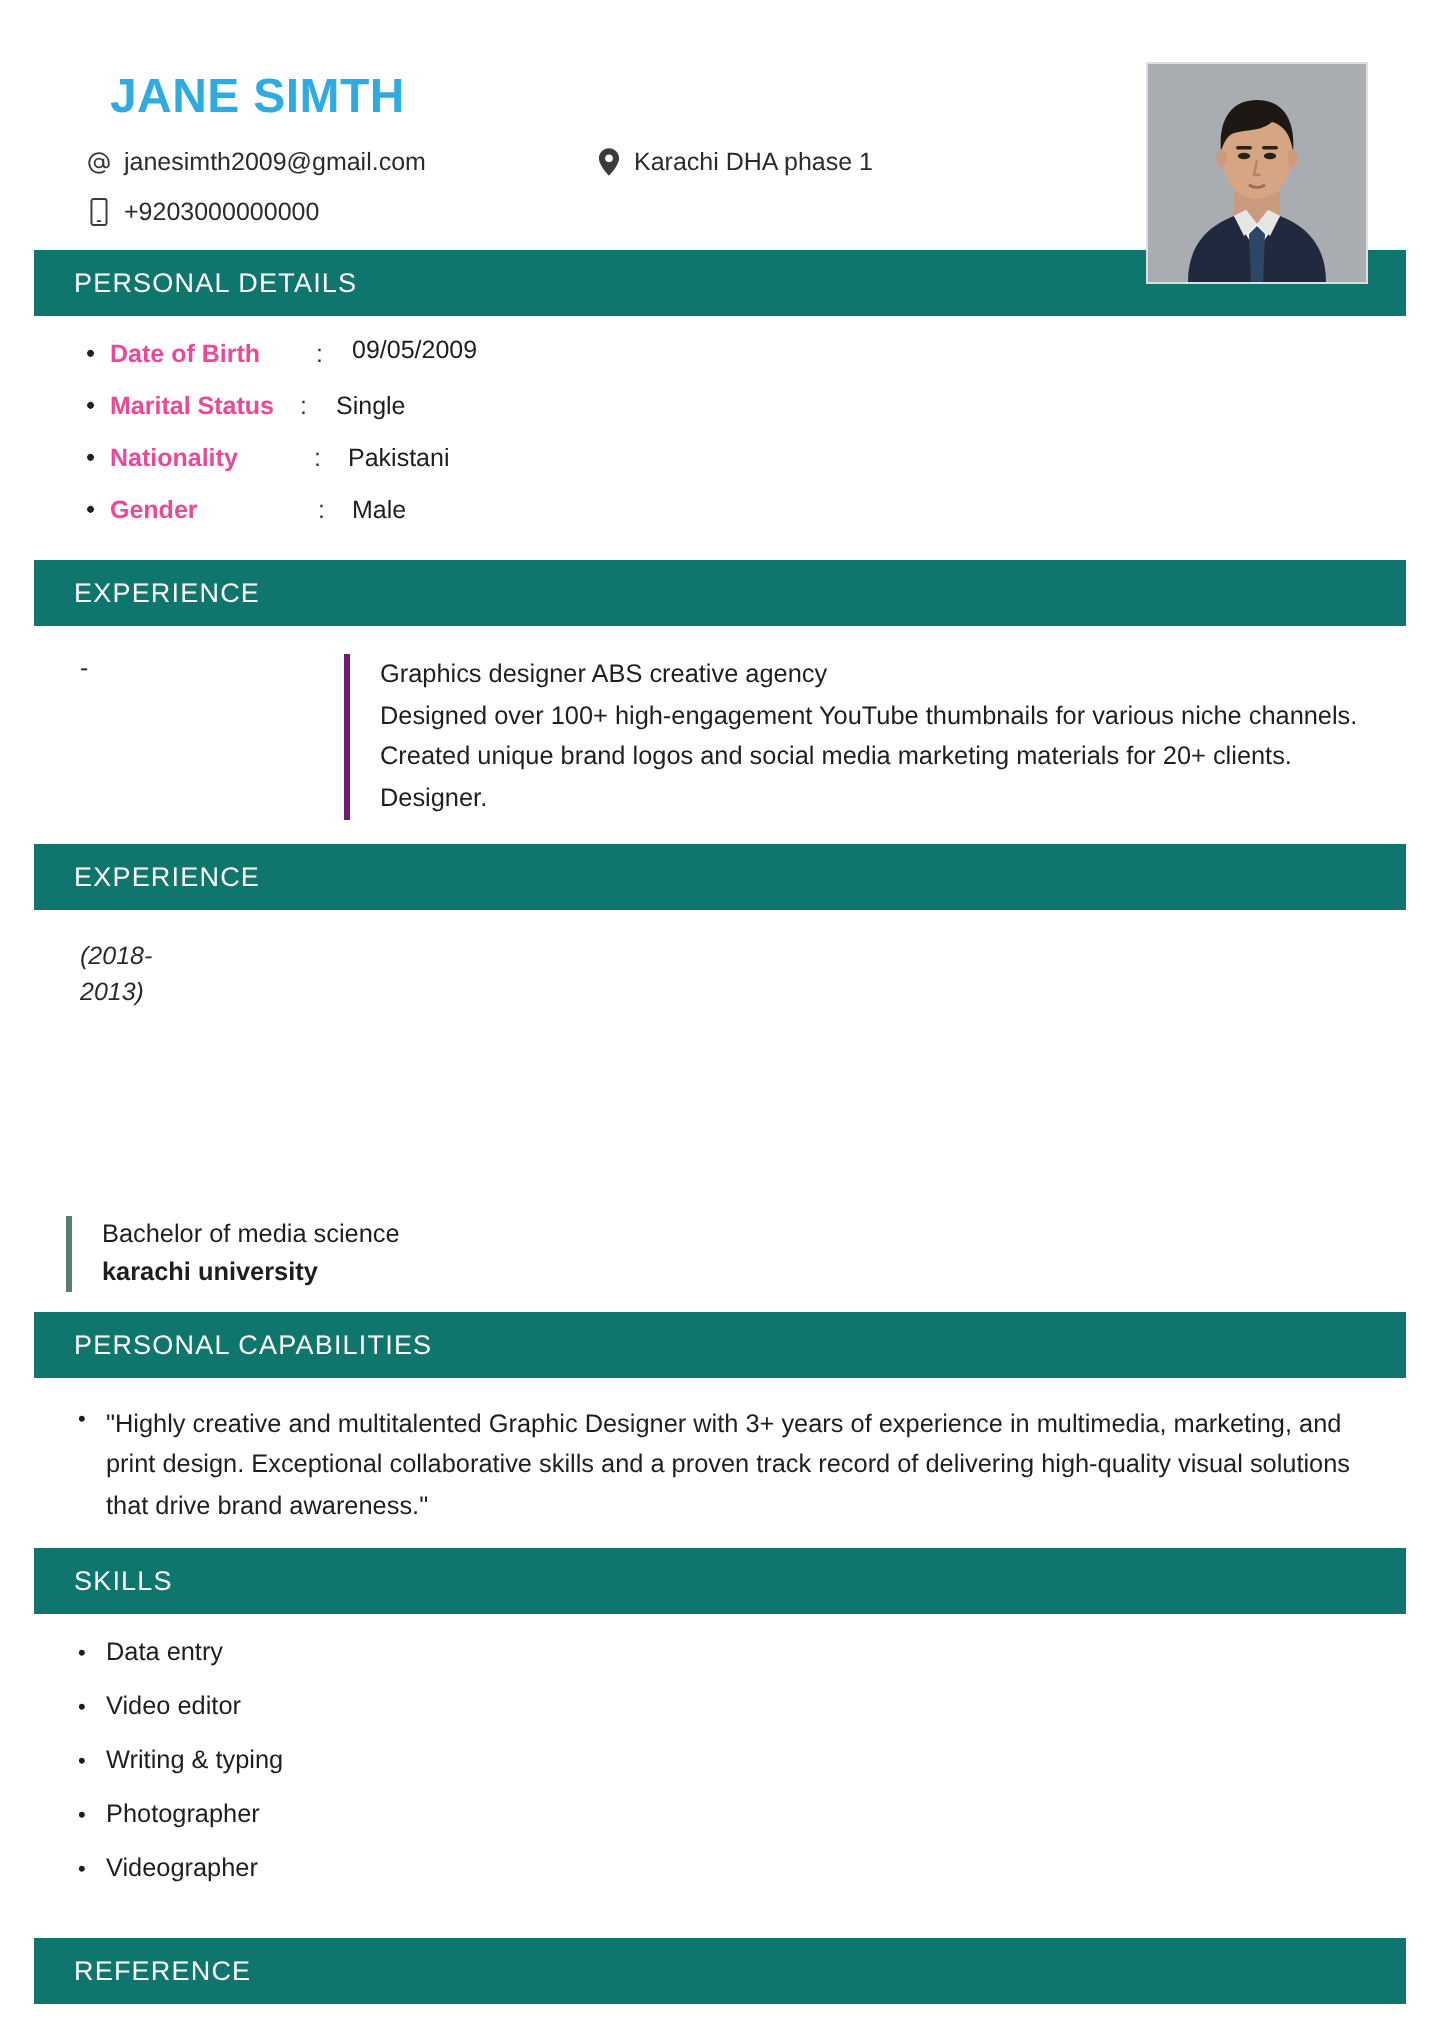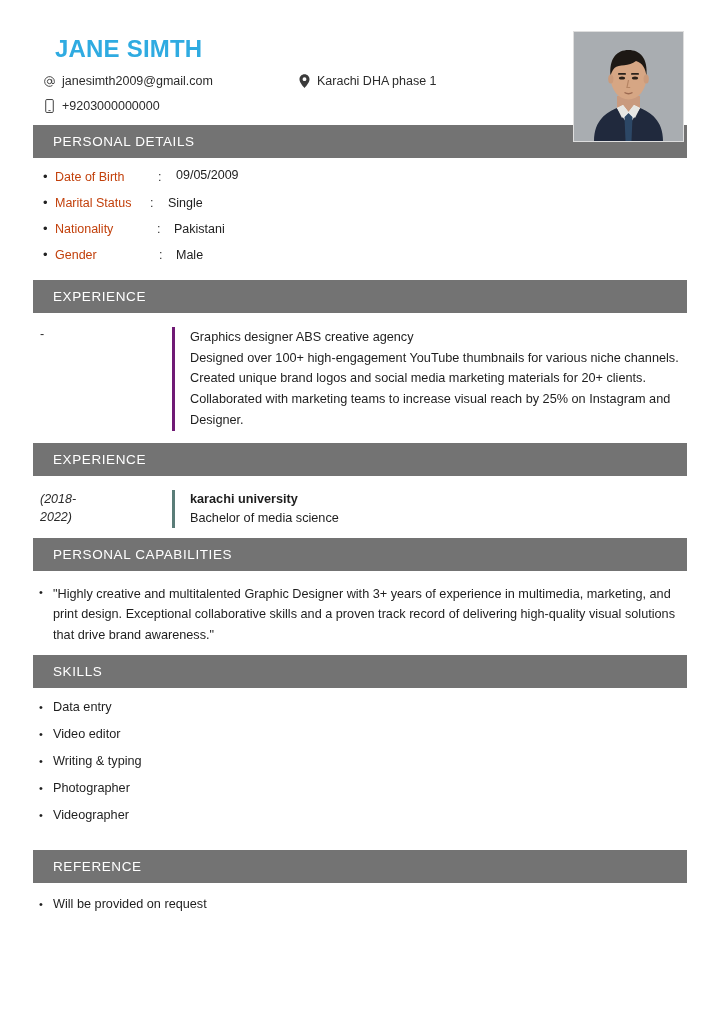--- a/index.html
+++ b/index.html
@@ -75,23 +75,23 @@
     width: 109px;
     height: 109px;
     border: 1px solid #dedede;
     overflow: hidden;
     background: #a9adb0;
   }
   .photo svg { display: block; }
 
   
   .bar {
-    background: #737373;
+    background: #0f766e;
     height: 33px;
-    margin: 0 33px;
+    margin: 0 17px;
     display: flex;
     align-items: center;
     box-sizing: border-box;
   }
   .bar-title {
     color: #ffffff;
     font-size: 13.5px;
     letter-spacing: 0.6px;
     padding-left: 20px;
     font-weight: normal;
@@ -113,21 +113,22 @@
     text-align: left;
     padding-left: 10px;
     box-sizing: border-box;
     color: #222;
     font-size: 13px;
     line-height: 1;
   }
   .pd-label {
     width: 95px;
     flex: 0 0 95px;
-    color: #c2410c;
+    color: #ec4899;
+    font-weight: bold;
   }
   .pd-colon {
     width: 16px;
     flex: 0 0 16px;
     text-align: left;
     color: #333;
   }
   .pd-value { color: #1d1d1d; }
 
   
@@ -163,21 +164,21 @@
     padding-left: 15px;
     box-sizing: border-box;
   }
   .tc-line {
     font-size: 12.7px;
     color: #1e1e1e;
     line-height: 1.63;
   }
   .tc-line.bold { font-weight: bold; }
 
-  .two-col.education { padding-bottom: 10px; }
+  .two-col.education { padding-bottom: 10px; flex-direction: column; }
   .two-col.education .tc-right { border-left-color: #5a7d78; }
   .two-col.education .tc-line { line-height: 1.5; }
 
   
   .bullet-block {
     padding: 13px 33px 10px 33px;
   }
   .bullet-row {
     display: flex;
     align-items: flex-start;
@@ -329,36 +330,35 @@
 
   <div class="bar">
     <span class="bar-title">EXPERIENCE</span>
   </div>
   <div class="two-col experience">
     <div class="tc-left">-</div>
     <div class="tc-right">
       <div class="tc-line">Graphics designer ABS creative agency</div>
       <div class="tc-line">Designed over 100+ high-engagement YouTube thumbnails for various niche channels.</div>
       <div class="tc-line">Created unique brand logos and social media marketing materials for 20+ clients.</div>
-      <div class="tc-line">Collaborated with marketing teams to increase visual reach by 25% on Instagram and</div>
       <div class="tc-line">Designer.</div>
     </div>
   </div>
 
   <div class="bar">
     <span class="bar-title">EXPERIENCE</span>
   </div>
   <div class="two-col education">
     <div class="tc-left italic">
       <div>(2018-</div>
-      <div>2022)</div>
+      <div>2013)</div>
     </div>
     <div class="tc-right">
+      <div class="tc-line">Bachelor of media science</div>
       <div class="tc-line bold">karachi university</div>
-      <div class="tc-line">Bachelor of media science</div>
     </div>
   </div>
 
   <div class="bar">
     <span class="bar-title">PERSONAL CAPABILITIES</span>
   </div>
   <div class="bullet-block">
     <div class="bullet-row">
       <span class="bdot">•</span>
       <span class="btext">"Highly creative and multitalented Graphic Designer with 3+ years of experience in multimedia, marketing, and print design. Exceptional collaborative skills and a proven track record of delivering high-quality visual solutions that drive brand awareness."</span>

